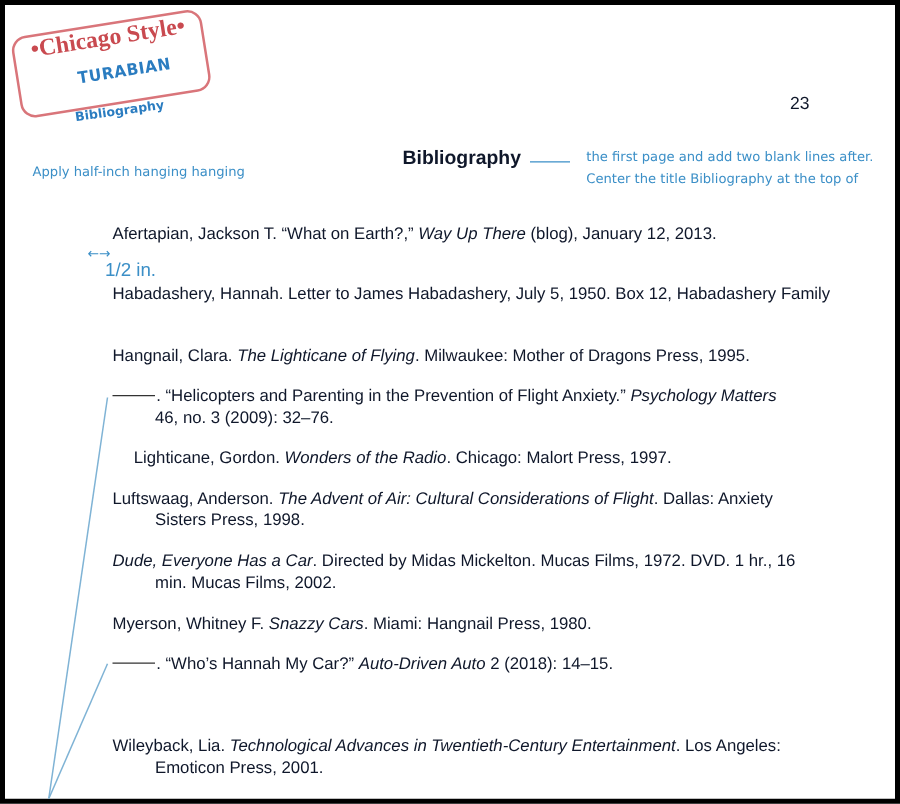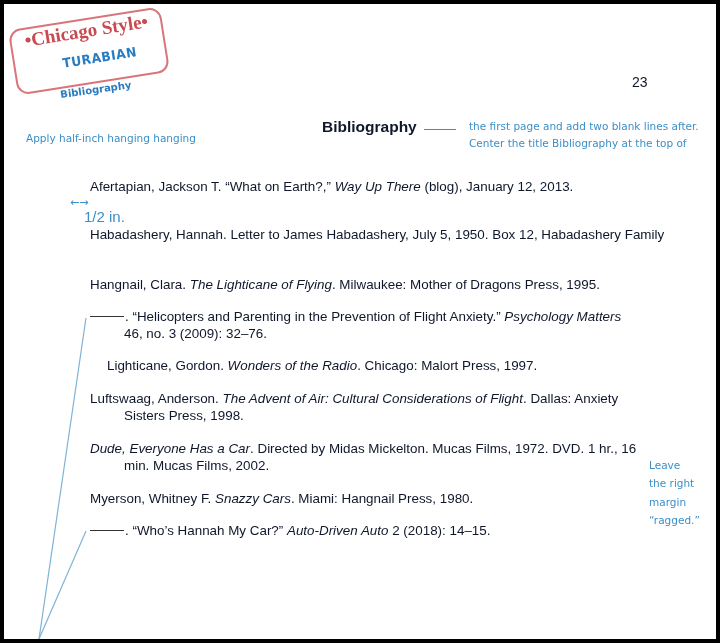--- a/index.html
+++ b/index.html
@@ -44,26 +44,20 @@
   <div class="note" style="left:22px; top:126px;">
     <div>Apply half-inch hanging hanging</div>
   </div>
 
   <div class="note" style="left:465px; top:114px;">
     <div>the first page and add two blank lines after.</div>
     <div>Center the title Bibliography at the top of</div>
   </div>
 
 
-  <div class="note" style="left:645px; top:452px; line-height:18.4px;">
-    <div>Leave</div>
-    <div>the right</div>
-    <div>margin</div>
-    <div>“ragged.”</div>
-  </div>
 
   <div class="indent-arrow">←→</div>
   <div class="indent-label">1/2 in.</div>
 
   <div class="serif entry" style="left:86px; top:174px;">
     <span>Afertapian, Jackson T. “What on Earth?,” </span><i>Way Up There</i><span> (blog), January 12, 2013.</span>
   </div>
 
   <div class="serif entry" style="left:86px; top:222px;">
     <span>Habadashery, Hannah. Letter to James Habadashery, July 5, 1950. Box 12, Habadashery Family</span>
@@ -94,18 +88,22 @@
 
   <div class="serif entry" style="left:86px; top:486px;">
     <span>Myerson, Whitney F. </span><i>Snazzy Cars</i><span>. Miami: Hangnail Press, 1980.</span>
   </div>
 
   <div class="serif entry" style="left:86px; top:518px;">
     <span class="dash"></span><span>. “Who’s Hannah My Car?” </span><i>Auto-Driven Auto</i><span> 2 (2018): 14–15.</span>
   </div>
 
 
+  <div class="serif entry" style="left:86px; top:584px;">
+    <span>Wileyback, Lia. </span><i>Technological Advances in Twentieth-Century Entertainment</i><span>. Los Angeles:</span>
+    <span class="cont">Emoticon Press, 2001.</span>
+  </div>
 
   <svg class="pointers" width="712" height="635">
     <line x1="82" y1="314" x2="35" y2="635" stroke="#7fb3d5" stroke-width="1.2"></line>
     <line x1="82" y1="527" x2="35" y2="635" stroke="#7fb3d5" stroke-width="1.2"></line>
   </svg>
 </div>
 
 </body></html>

